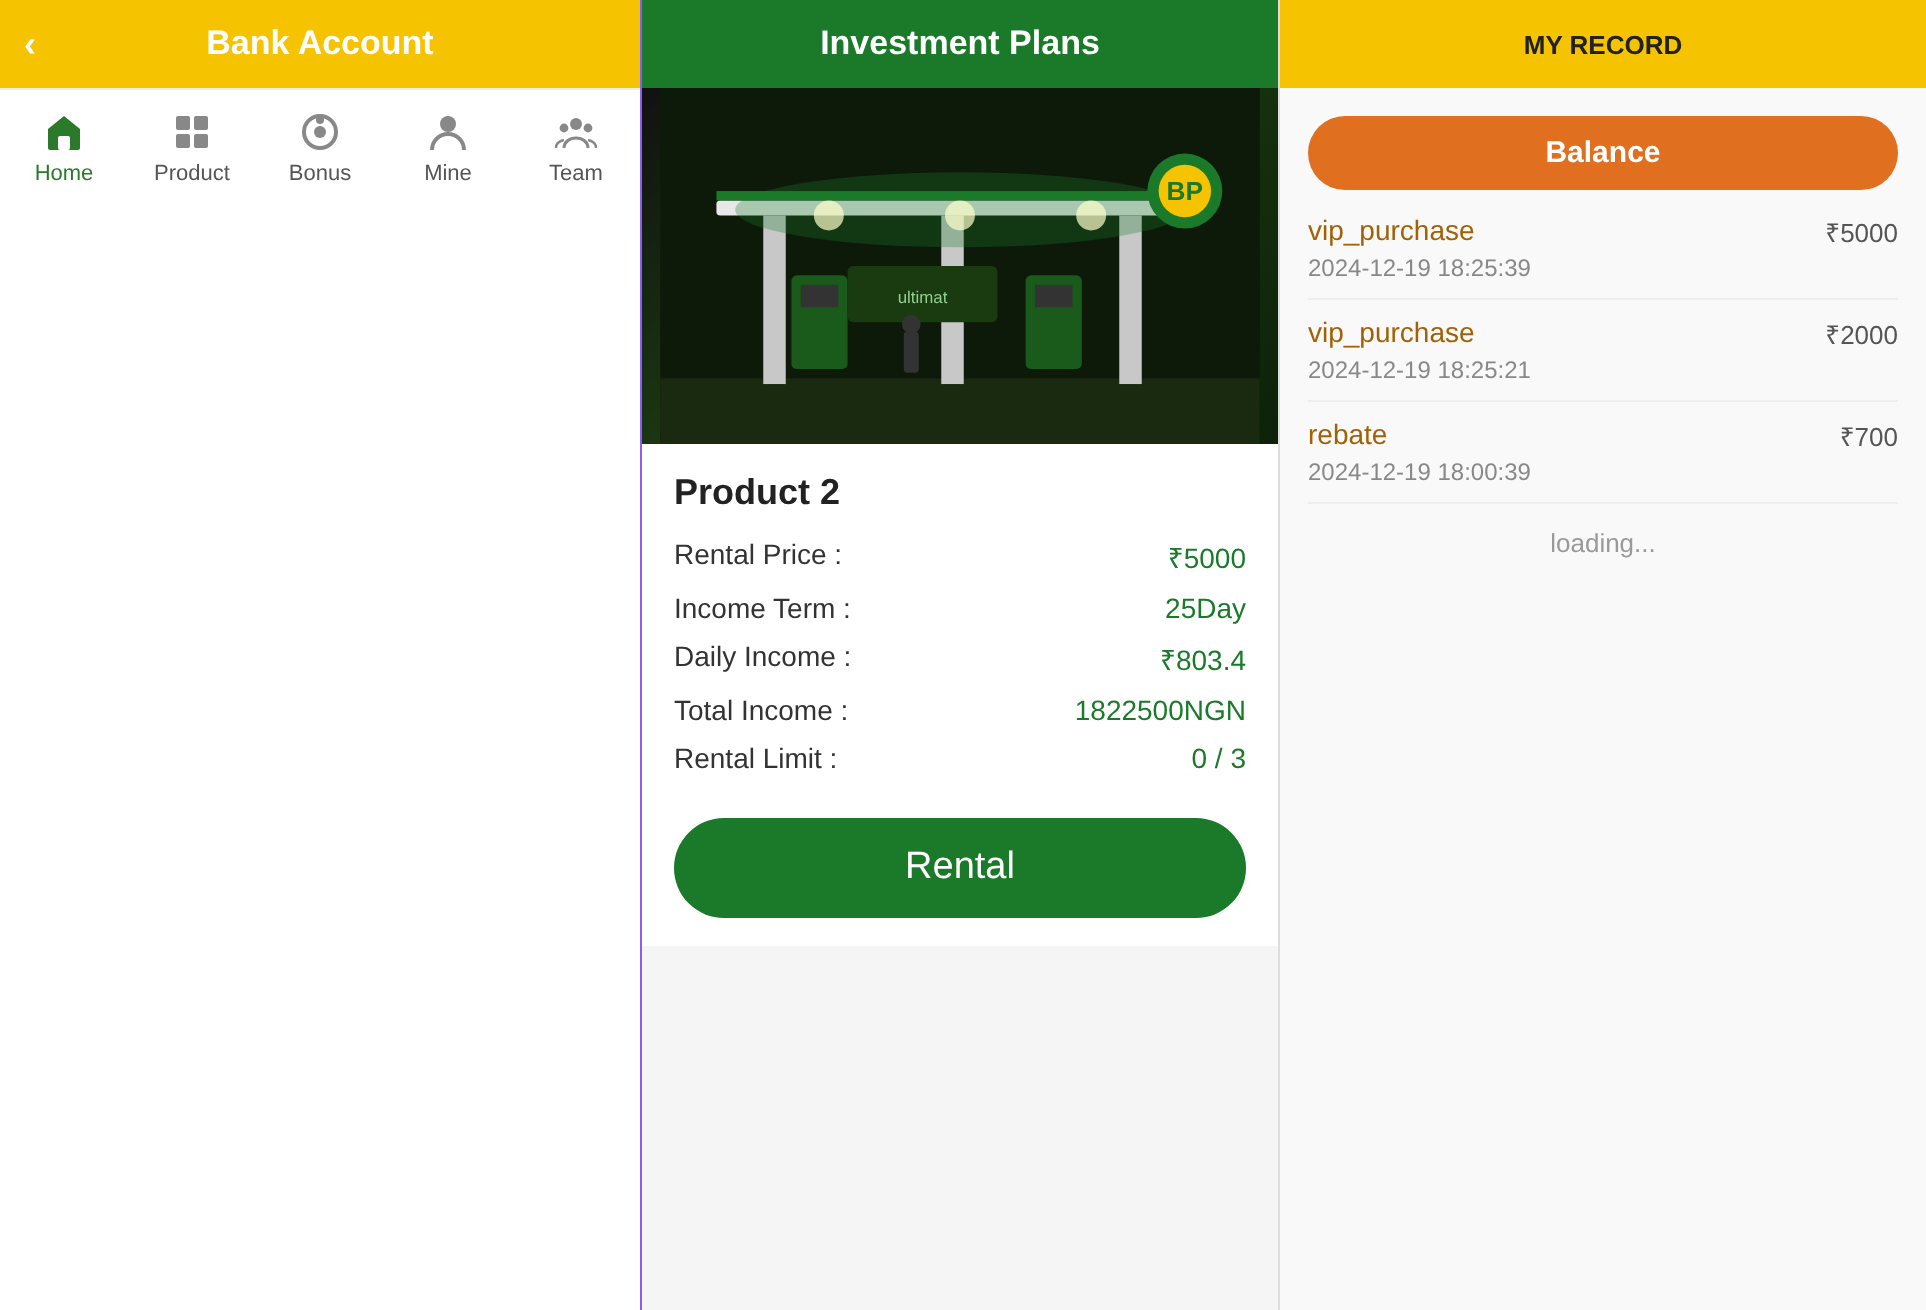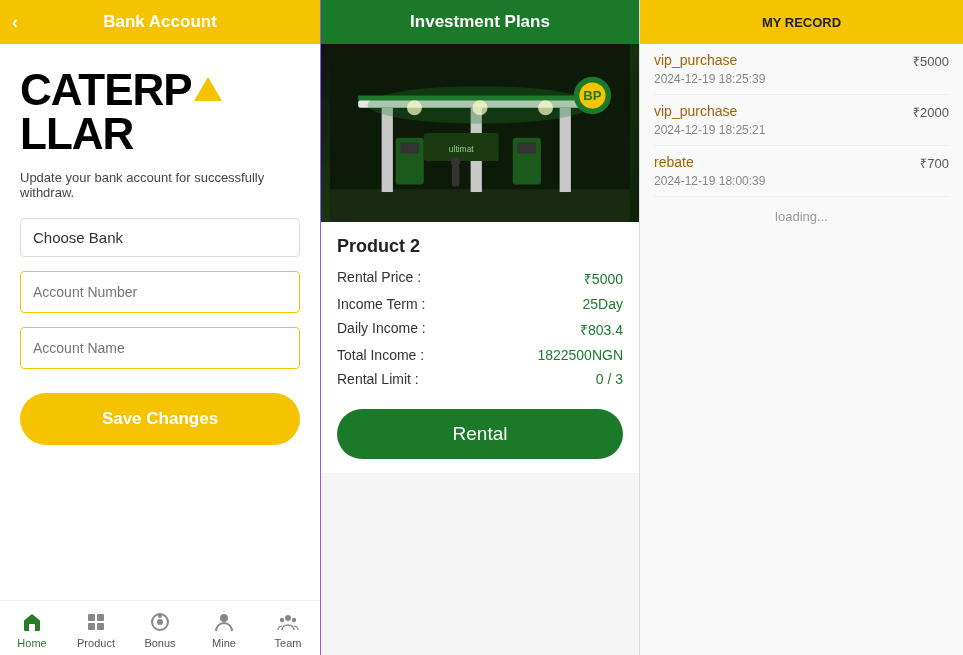--- a/index.html
+++ b/index.html
@@ -234,34 +234,20 @@
     .station-svg { width: 100%; height: 100%; }
   </style>
 </head>
 <body>
 
 <div class="left-panel">
   <div class="left-header">
     <span class="back-arrow">‹</span>
     <span>Bank Account</span>
   </div>
-  <div class="left-body">
-    <div class="caterpillar-logo">
-      <span class="cat-text">
-        CATERP<span class="triangle"></span>LLAR
-      </span>
-    </div>
-    <p class="subtitle">Update your bank account for successfully withdraw.</p>
-    <select class="choose-bank-select">
-      <option>Choose Bank</option>
-    </select>
-    <input class="input-field" type="text" placeholder="Account Number" style="">
-    <input class="input-field" type="text" placeholder="Account Name" style="">
-    <button class="save-btn">Save Changes</button>
-  </div>
   <nav class="bottom-nav">
     <div class="nav-item active">
       <div class="nav-icon">
         <svg width="22" height="22" viewBox="0 0 22 22" fill="none">
           <path d="M3 9.5L11 3l8 6.5V19a1 1 0 01-1 1H4a1 1 0 01-1-1V9.5z" fill="#2a7a2a"></path>
           <rect x="8" y="13" width="6" height="7" rx="1" fill="#fff"></rect>
         </svg>
       </div>
       <span>Home</span>
     </div>
@@ -380,20 +366,21 @@
       </div>
       <button class="rental-btn">Rental</button>
     </div>
   </div>
 </div>
 
 <div class="right-panel">
   <div class="right-header">
     <span>MY RECORD</span>
   </div>
+  <button class="balance-btn">Balance</button>
   <div class="record-list">
     <div class="record-item">
       <div class="record-row">
         <span class="record-type">vip_purchase</span>
         <span class="record-amount">₹5000</span>
       </div>
       <div class="record-date">2024-12-19 18:25:39</div>
     </div>
     <div class="record-item">
       <div class="record-row">

